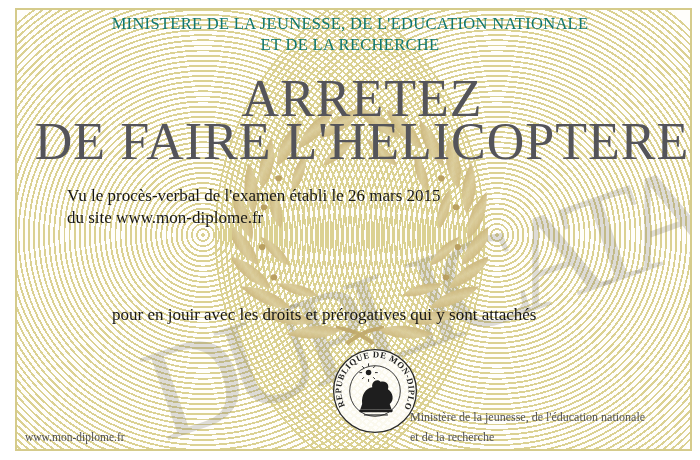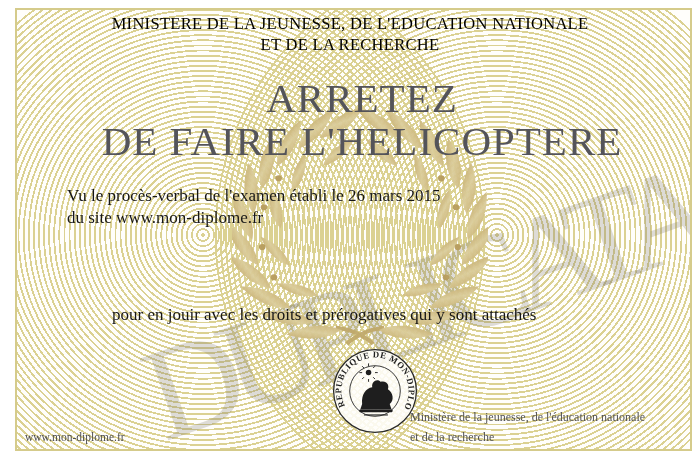--- a/index.html
+++ b/index.html
@@ -23,22 +23,22 @@
   .watermark{position:absolute;left:133px;top:320px;height:140px;line-height:140px;
              font-size:132px;letter-spacing:-16px;white-space:nowrap;
              color:rgba(128,125,116,0.27);transform:rotate(-19.5deg);
              transform-origin:0 50%;font-family:"Liberation Serif",serif;}
 
   .wreath{position:absolute;left:215px;top:92px;width:256px;height:250px;}
 
   
   .txt{position:absolute;z-index:3;}
   .hdr{left:0;right:0;top:13px;text-align:center;font-size:16.5px;line-height:21px;
-       color:#000000;letter-spacing:0.3px;}
-  .title{left:0;right:0;top:77px;text-align:center;font-size:41px;line-height:43px;
+       color:#0f766e;letter-spacing:0.3px;}
+  .title{left:0;right:0;top:77px;text-align:center;font-size:52px;line-height:43px;
          color:#54545a;letter-spacing:1px;padding-left:24px;}
   .bodytext{left:67px;top:185px;font-size:17px;line-height:22px;color:#161616;}
   .rights{left:112px;top:305px;font-size:17px;color:#161616;}
   .siglabel{left:160px;top:369px;font-size:12px;color:#58585a;}
   .ministry{left:410px;top:368px;font-size:12px;line-height:19.5px;color:#505052;margin-top:40px;}
   .web{left:25px;top:431px;font-size:11.5px;color:#4c4c4e;}
   .serial{right:13px;top:431px;font-size:12px;color:#2c2c2e;}
 
   .seal{position:absolute;left:329px;top:345px;width:92px;height:92px;z-index:2;}
 </style>

